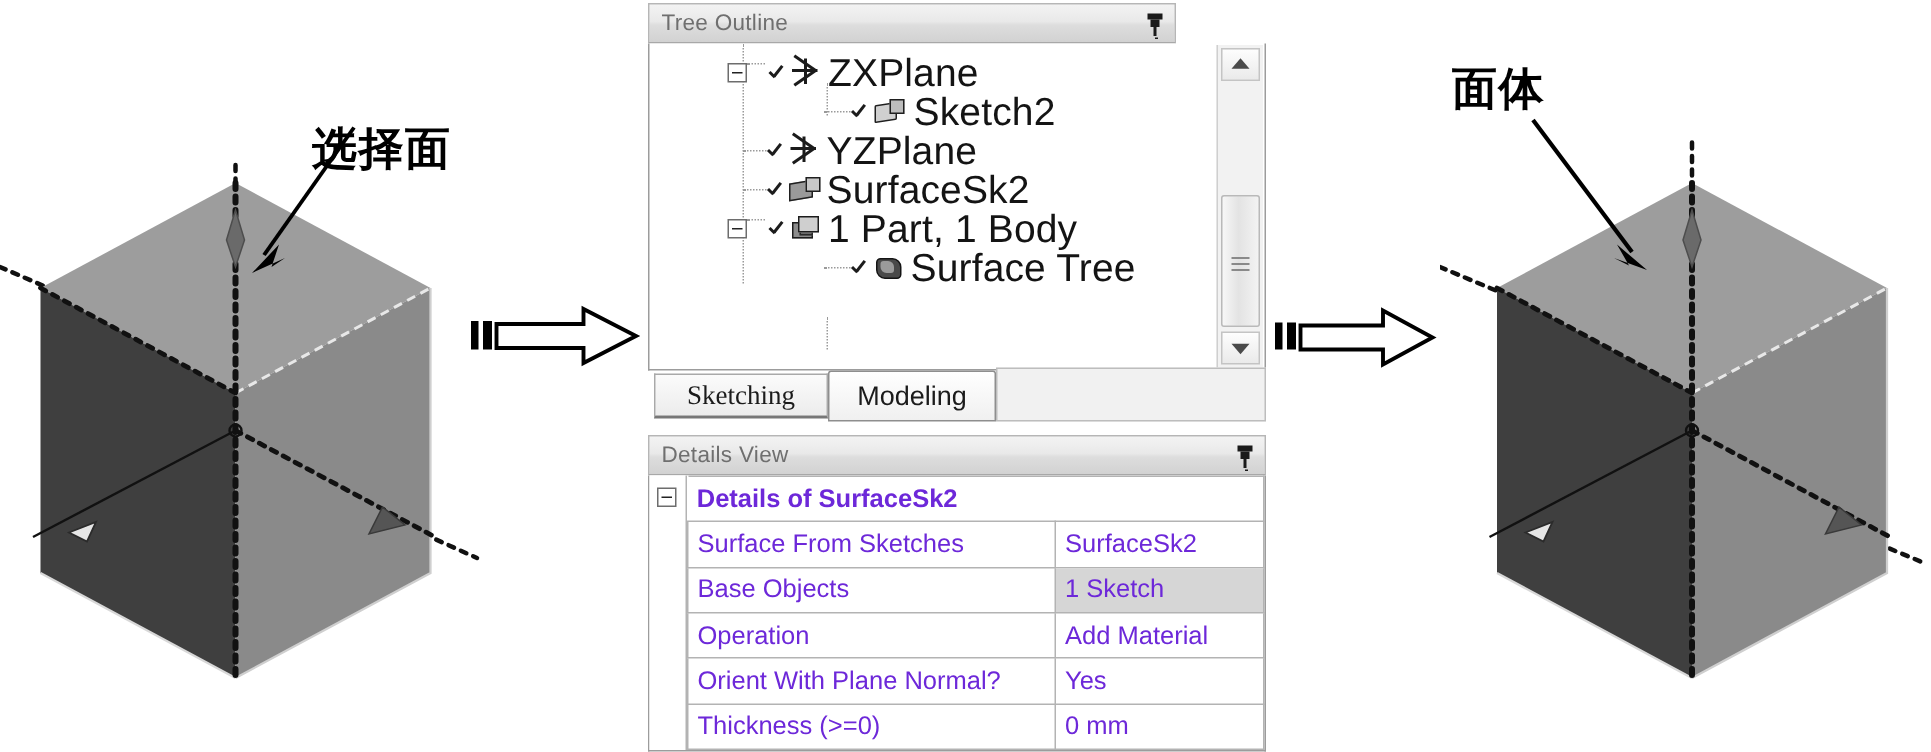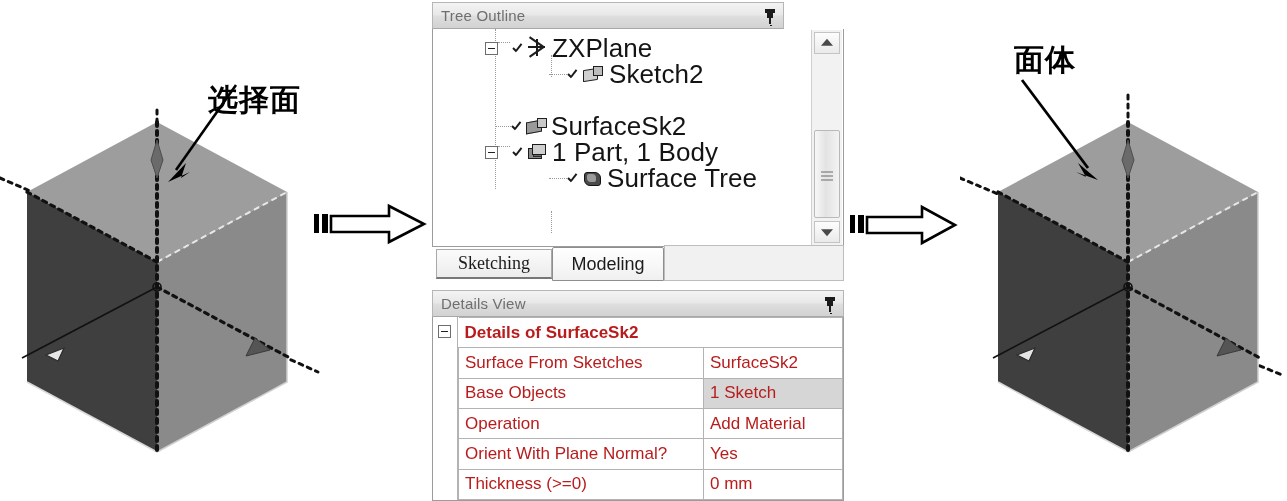--- a/index.html
+++ b/index.html
@@ -147,21 +147,21 @@
   .details-body{
     position:absolute;left:0;top:27px;width:412px;height:184px;box-sizing:border-box;
     border:1px solid #9c9c9c;border-top:none;background:#fff;
     display:flex;
   }
   .dv-gutter{width:24px;background:#fff;border-right:1px solid #b3b3b3;position:relative;flex:none;}
   .dv-gutter .expander{position:absolute;left:5px;top:8px;}
   .dv-table{flex:1;border-collapse:collapse;table-layout:fixed;}
   .dv-table td{
     border:1px solid #b3b3b3;height:28px;padding:0 6px;
-    font-size:17px;color:#b91c1c;font-family:"Liberation Sans",sans-serif;
+    font-size:17px;color:#6d28d9;font-family:"Liberation Sans",sans-serif;
     white-space:nowrap;overflow:hidden;
   }
   .dv-head td{font-weight:700;border-left:none;}
   .dv-key{width:232px;background:#ffffff;}
   .dv-val{background:#ffffff;}
   .dv-val.sel{background:#d6d6d6;}
 
   
   .blockarrow{position:absolute;}
   svg{display:block;}
@@ -238,20 +238,29 @@
 
         <div class="tree-item" style="left:108px;top:32px;">
           <span class="tguide-h" style="left:8px;top:13px;width:18px;"></span>
           <span class="tick" style="margin-left:26px;"></span>
           <span class="ico ico-sketch">
               <i></i>
             </span>
           <span class="tlabel">Sketch2</span>
         </div>
 
+        <div class="tree-item" style="left:52px;top:58px;">
+          <span class="tguide-h" style="left:10px;top:13px;width:16px;"></span>
+          <span class="tick" style="margin-left:26px;"></span>
+          <span class="ico ico-plane">
+              <i></i>
+              <u></u>
+            </span>
+          <span class="tlabel">YZPlane</span>
+        </div>
 
         <div class="tree-item" style="left:52px;top:84px;">
           <span class="tguide-h" style="left:10px;top:13px;width:16px;"></span>
           <span class="tick" style="margin-left:26px;"></span>
           <span class="ico ico-surf">
               <i></i>
             </span>
           <span class="tlabel">SurfaceSk2</span>
         </div>
 
@@ -368,15 +377,15 @@
 
     <polygon points="168,140 162,160 168,178 174,160" fill="#6a6a6a" stroke="#4d4d4d" stroke-width="1"></polygon>
     <polygon points="266,338 281,350 257,356" fill="#555" stroke="#3a3a3a" stroke-width="1"></polygon>
     <polygon points="57,355 75,348 69,361" fill="#e6e6e6" stroke="#2b2b2b" stroke-width="1.2"></polygon>
     <circle cx="168" cy="287" r="4" fill="none" stroke="#111" stroke-width="1.6"></circle>
 
     <line x1="62" y1="80" x2="128" y2="168" stroke="#000" stroke-width="2.8"></line>
     <polygon points="138,180 118,163 126,177 116,172" fill="#000"></polygon>
   </svg>
 
-  <div class="cn-label" style="left:968px;top:45px;margin-left:46px;">面体</div>
+  <div class="cn-label" style="left:968px;top:45px;">面体</div>
 
 </div>
 
 </body></html>

